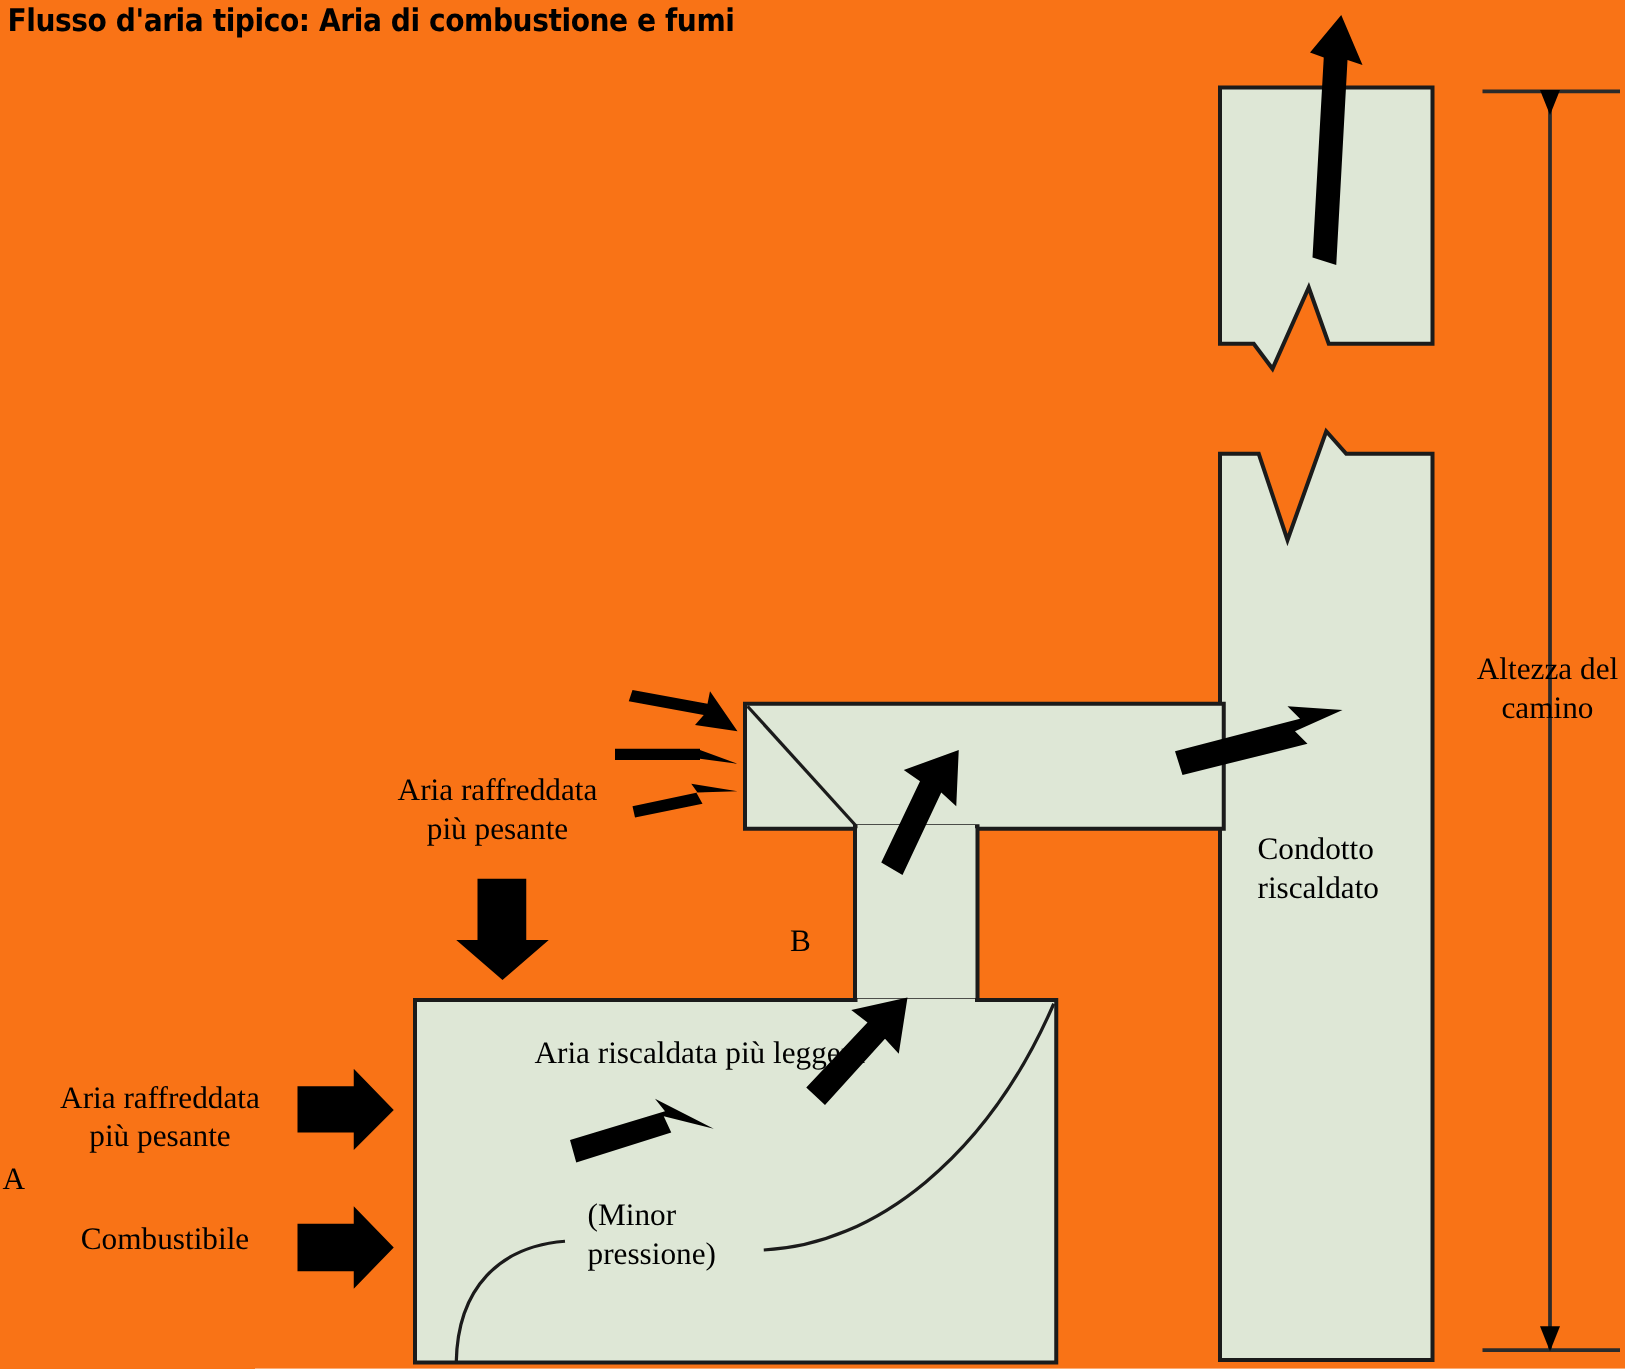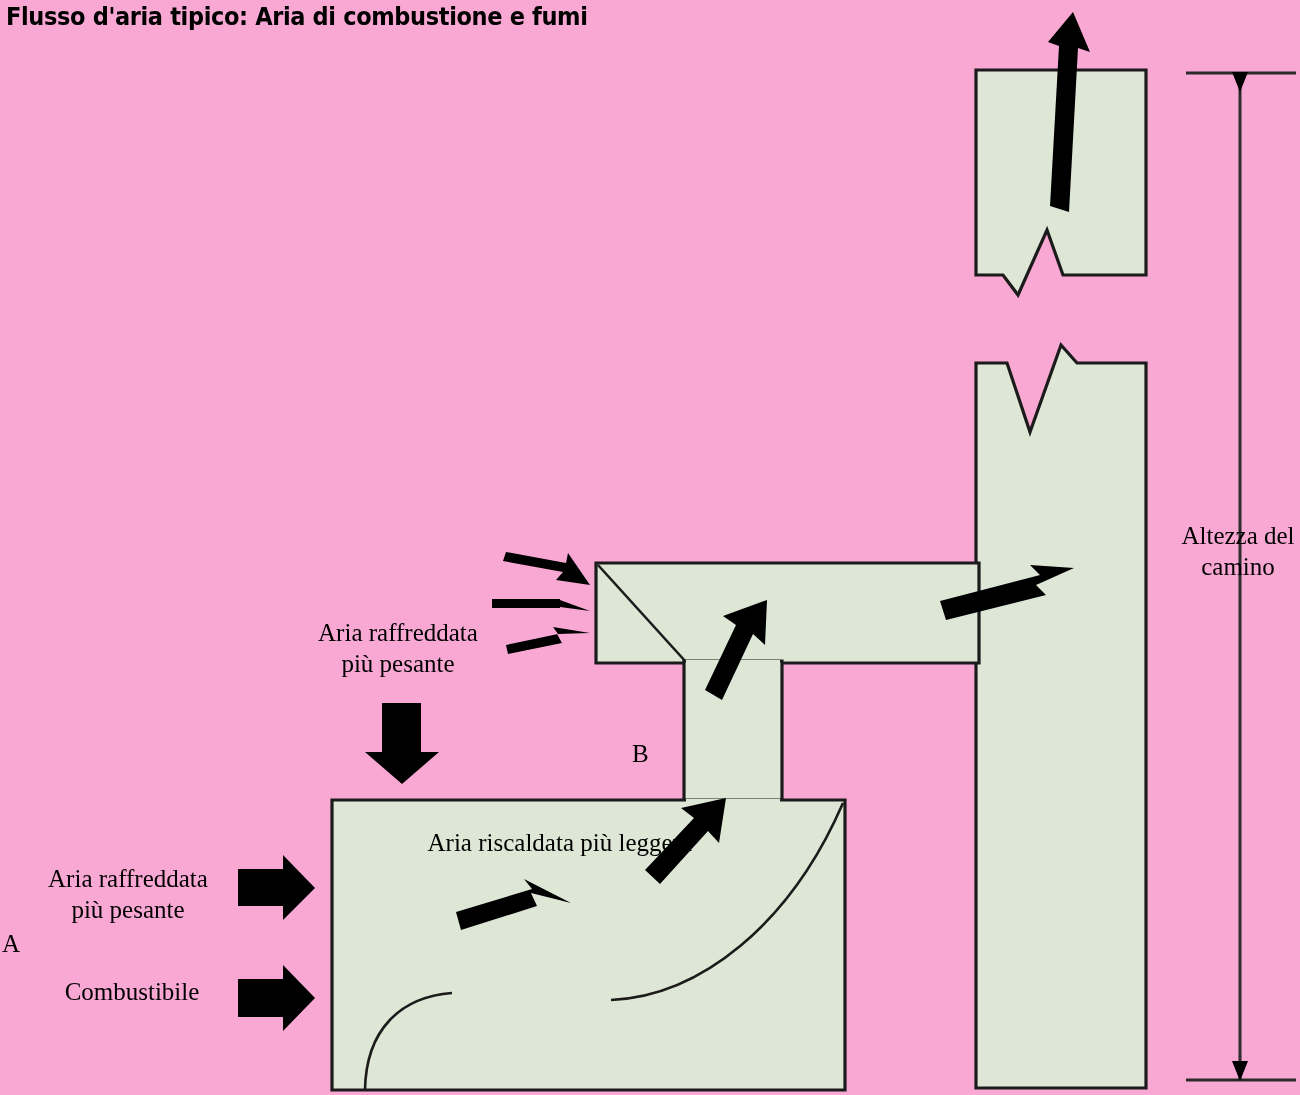--- a/index.html
+++ b/index.html
@@ -7,21 +7,21 @@
     padding: 0;
     background: #ffffff;
   }
   body {
     font-family: "Liberation Sans", sans-serif;
   }
   #stage {
     position: relative;
     width: 1300px;
     height: 1095px;
-    background: #f9a8d4;
+    background: #f97316;
     overflow: hidden;
   }
   #diagram-svg {
     position: absolute;
     left: 0;
     top: 0;
     width: 1300px;
     height: 1095px;
   }
   .ttl {
@@ -107,30 +107,34 @@
     <polygon class="arrow-blk" points="382,703 421,703 421,752 439,752 402,784 365,752 382,752"></polygon>
 
     <polygon class="arrow-blk" points="238,869 283,869 283,855 315,888 283,920 283,906 238,906"></polygon>
 
     <polygon class="arrow-blk" points="238,979 283,979 283,965 315,998 283,1031 283,1017 238,1017"></polygon>
   </svg>
 
   <div class="lbl ctr" style="left:1178px; top:520px; width:120px;">Altezza del
 camino</div>
 
+  <div class="lbl lft" style="left:1006px; top:664px; width:160px;">Condotto
+riscaldato</div>
 
   <div class="lbl ctr" style="left:300px; top:617px; width:196px;">Aria raffreddata
 più pesante</div>
 
 
   <div class="lbl ctr" style="left:30px; top:863px; width:196px;">Aria raffreddata
 più pesante</div>
 
   <div class="lbl lft" style="left:2px; top:928px; width:30px;">A</div>
 
   <div class="lbl lft" style="left:632px; top:738px; width:30px;">B</div>
 
   <div class="lbl ctr" style="left:49px; top:976px; width:166px;">Combustibile</div>
 
   <div class="lbl lft" style="left:352px; top:827px; width:340px;text-align:right;">Aria riscaldata più leggera</div>
 
+  <div class="lbl lft" style="left:470px; top:957px; width:170px;">(Minor
+pressione)</div>
 
 </div>
 
 </body></html>

